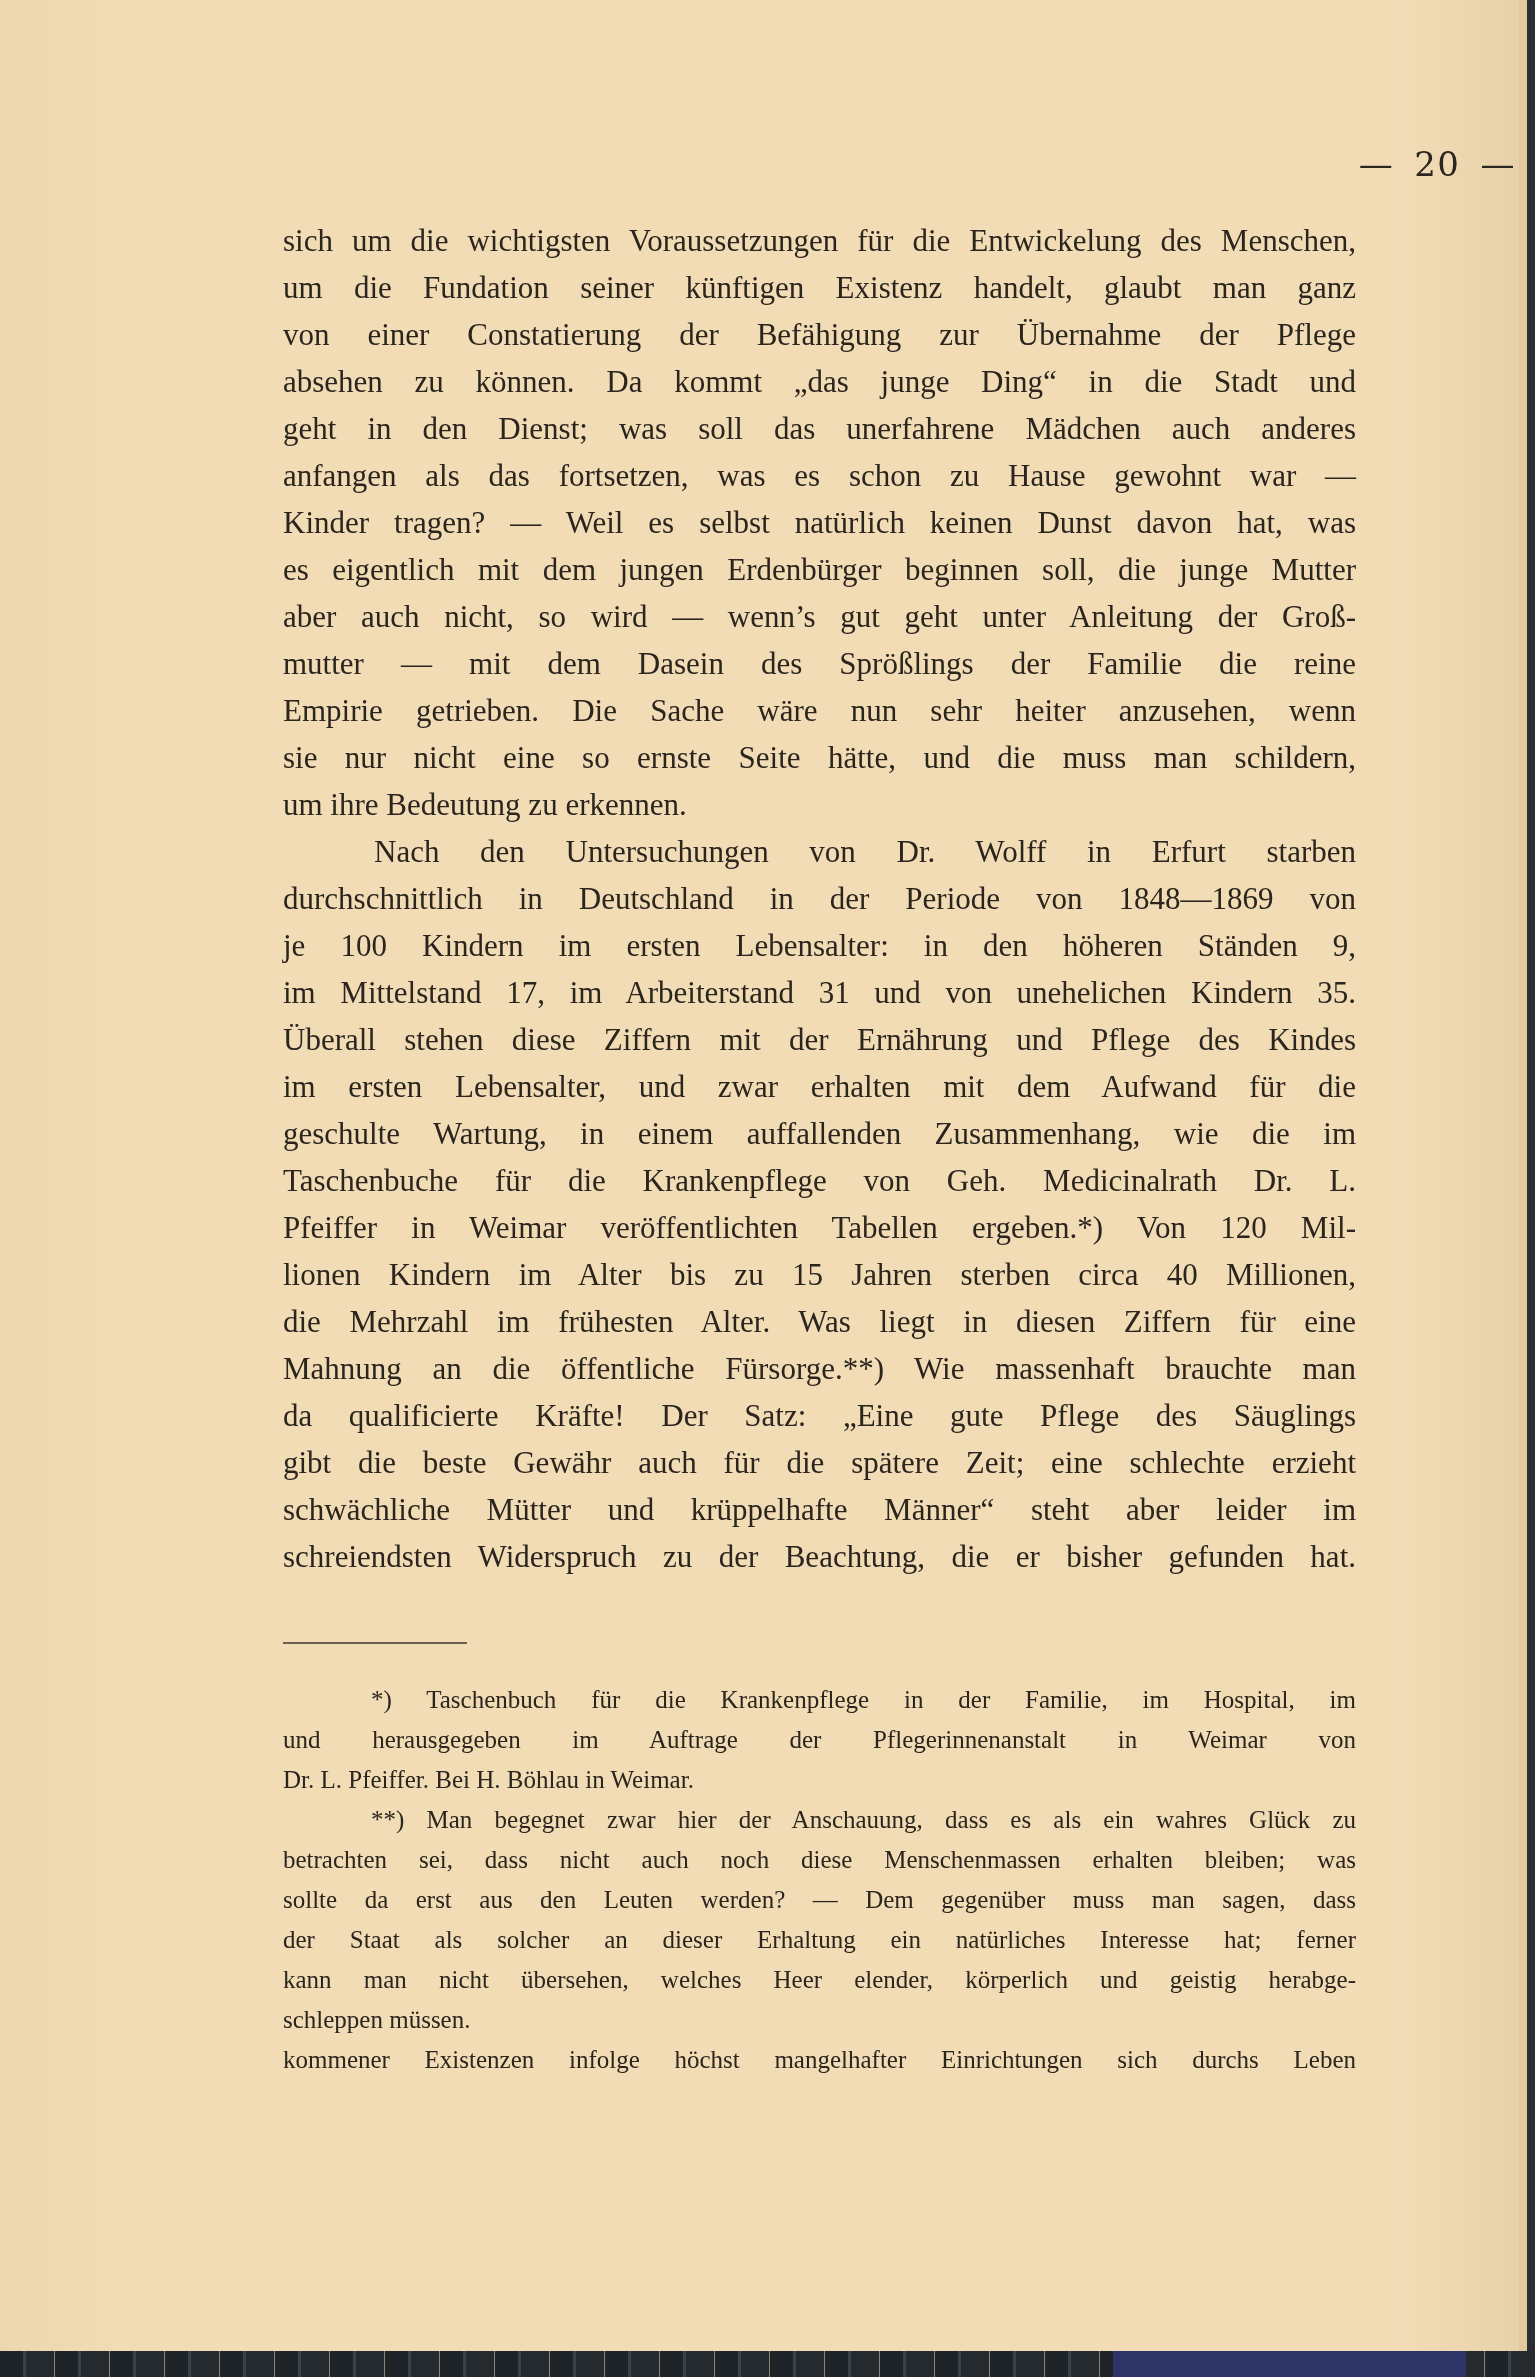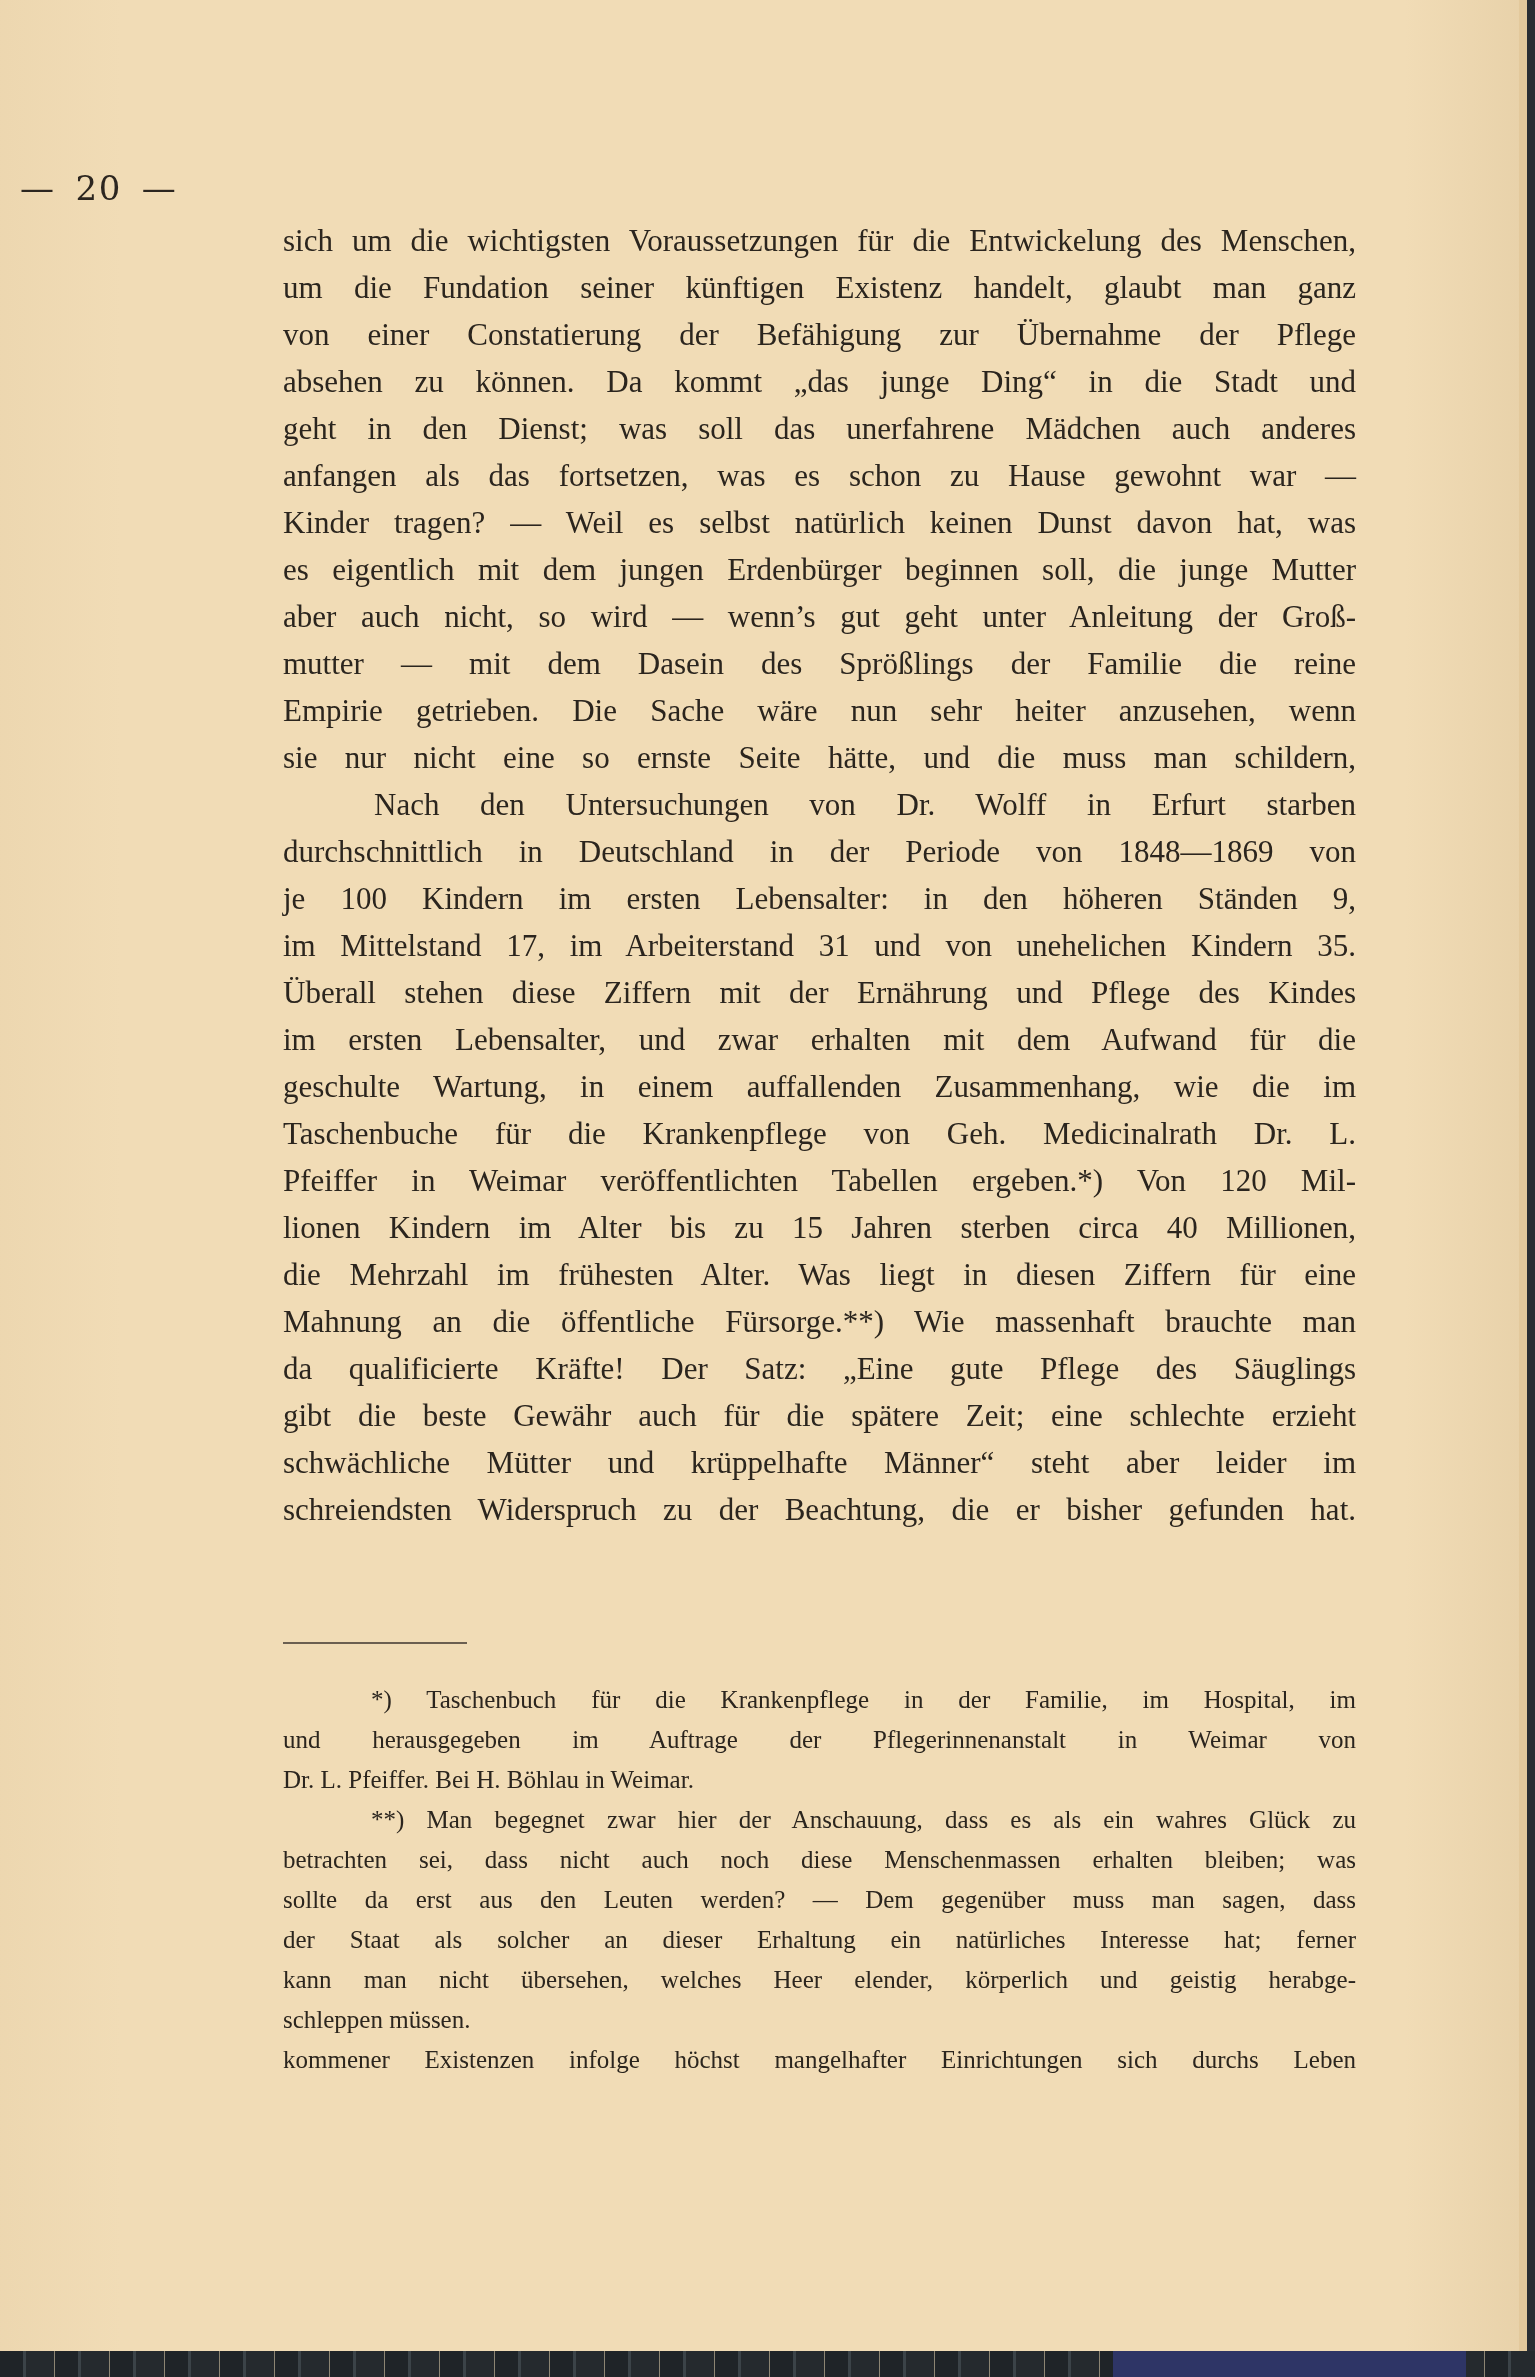--- a/index.html
+++ b/index.html
@@ -12,22 +12,22 @@
     position: absolute; left: 0; top: 0; width: 1527px; height: 2351px;
     background: #f1dcb6;
     background-image: linear-gradient(90deg, rgba(200,170,120,0.10) 0%, rgba(0,0,0,0) 8%, rgba(0,0,0,0) 92%, rgba(190,160,110,0.18) 100%);
     border-bottom-right-radius: 7.7px;
   }
   .page-edge-right {
     position: absolute; right: 0; top: 0; width: 7.7px; height: 100%;
     background: #e3c99c;
   }
   .page-number {
-    position: absolute; left: 0; width: 1536px; top: 168px;
-    text-align: left; font-size: 34px; color: #2c2620;
+    position: absolute; left: 0; width: 1536px; top: 144px;
+    text-align: right; font-size: 34px; color: #2c2620;
     letter-spacing: 1.5px;
   }
   .page-number .dash { display: inline-block; margin: 0 20px; }
   .body-text {
     position: absolute; left: 283px; top: 217px; width: 1073px;
     color: #2b251e; font-size: 31px; line-height: 47px;
     font-family: "Liberation Serif", serif;
   }
   .line {
     display: block; white-space: nowrap; text-align: justify; text-align-last: justify;
@@ -75,20 +75,21 @@
     <span class="line">von einer Constatierung der Befähigung zur Übernahme der Pflege</span>
     <span class="line">absehen zu können. Da kommt „das junge Ding“ in die Stadt und</span>
     <span class="line">geht in den Dienst; was soll das unerfahrene Mädchen auch anderes</span>
     <span class="line">anfangen als das fortsetzen, was es schon zu Hause gewohnt war —</span>
     <span class="line">Kinder tragen? — Weil es selbst natürlich keinen Dunst davon hat, was</span>
     <span class="line">es eigentlich mit dem jungen Erdenbürger beginnen soll, die junge Mutter</span>
     <span class="line">aber auch nicht, so wird — wenn’s gut geht unter Anleitung der Groß-</span>
     <span class="line">mutter — mit dem Dasein des Sprößlings der Familie die reine</span>
     <span class="line">Empirie getrieben. Die Sache wäre nun sehr heiter anzusehen, wenn</span>
     <span class="line">sie nur nicht eine so ernste Seite hätte, und die muss man schildern,</span>
+    <span class="line last">um ihre Bedeutung zu erkennen.</span>
     <span class="line indent">Nach den Untersuchungen von Dr. Wolff in Erfurt starben</span>
     <span class="line">durchschnittlich in Deutschland in der Periode von 1848—1869 von</span>
     <span class="line">je 100 Kindern im ersten Lebensalter: in den höheren Ständen 9,</span>
     <span class="line">im Mittelstand 17, im Arbeiterstand 31 und von unehelichen Kindern 35.</span>
     <span class="line">Überall stehen diese Ziffern mit der Ernährung und Pflege des Kindes</span>
     <span class="line">im ersten Lebensalter, und zwar erhalten mit dem Aufwand für die</span>
     <span class="line">geschulte Wartung, in einem auffallenden Zusammenhang, wie die im</span>
     <span class="line">Taschenbuche für die Krankenpflege von Geh. Medicinalrath Dr. L.</span>
     <span class="line">Pfeiffer in Weimar veröffentlichten Tabellen ergeben.*) Von 120 Mil-</span>
     <span class="line">lionen Kindern im Alter bis zu 15 Jahren sterben circa 40 Millionen,</span>

